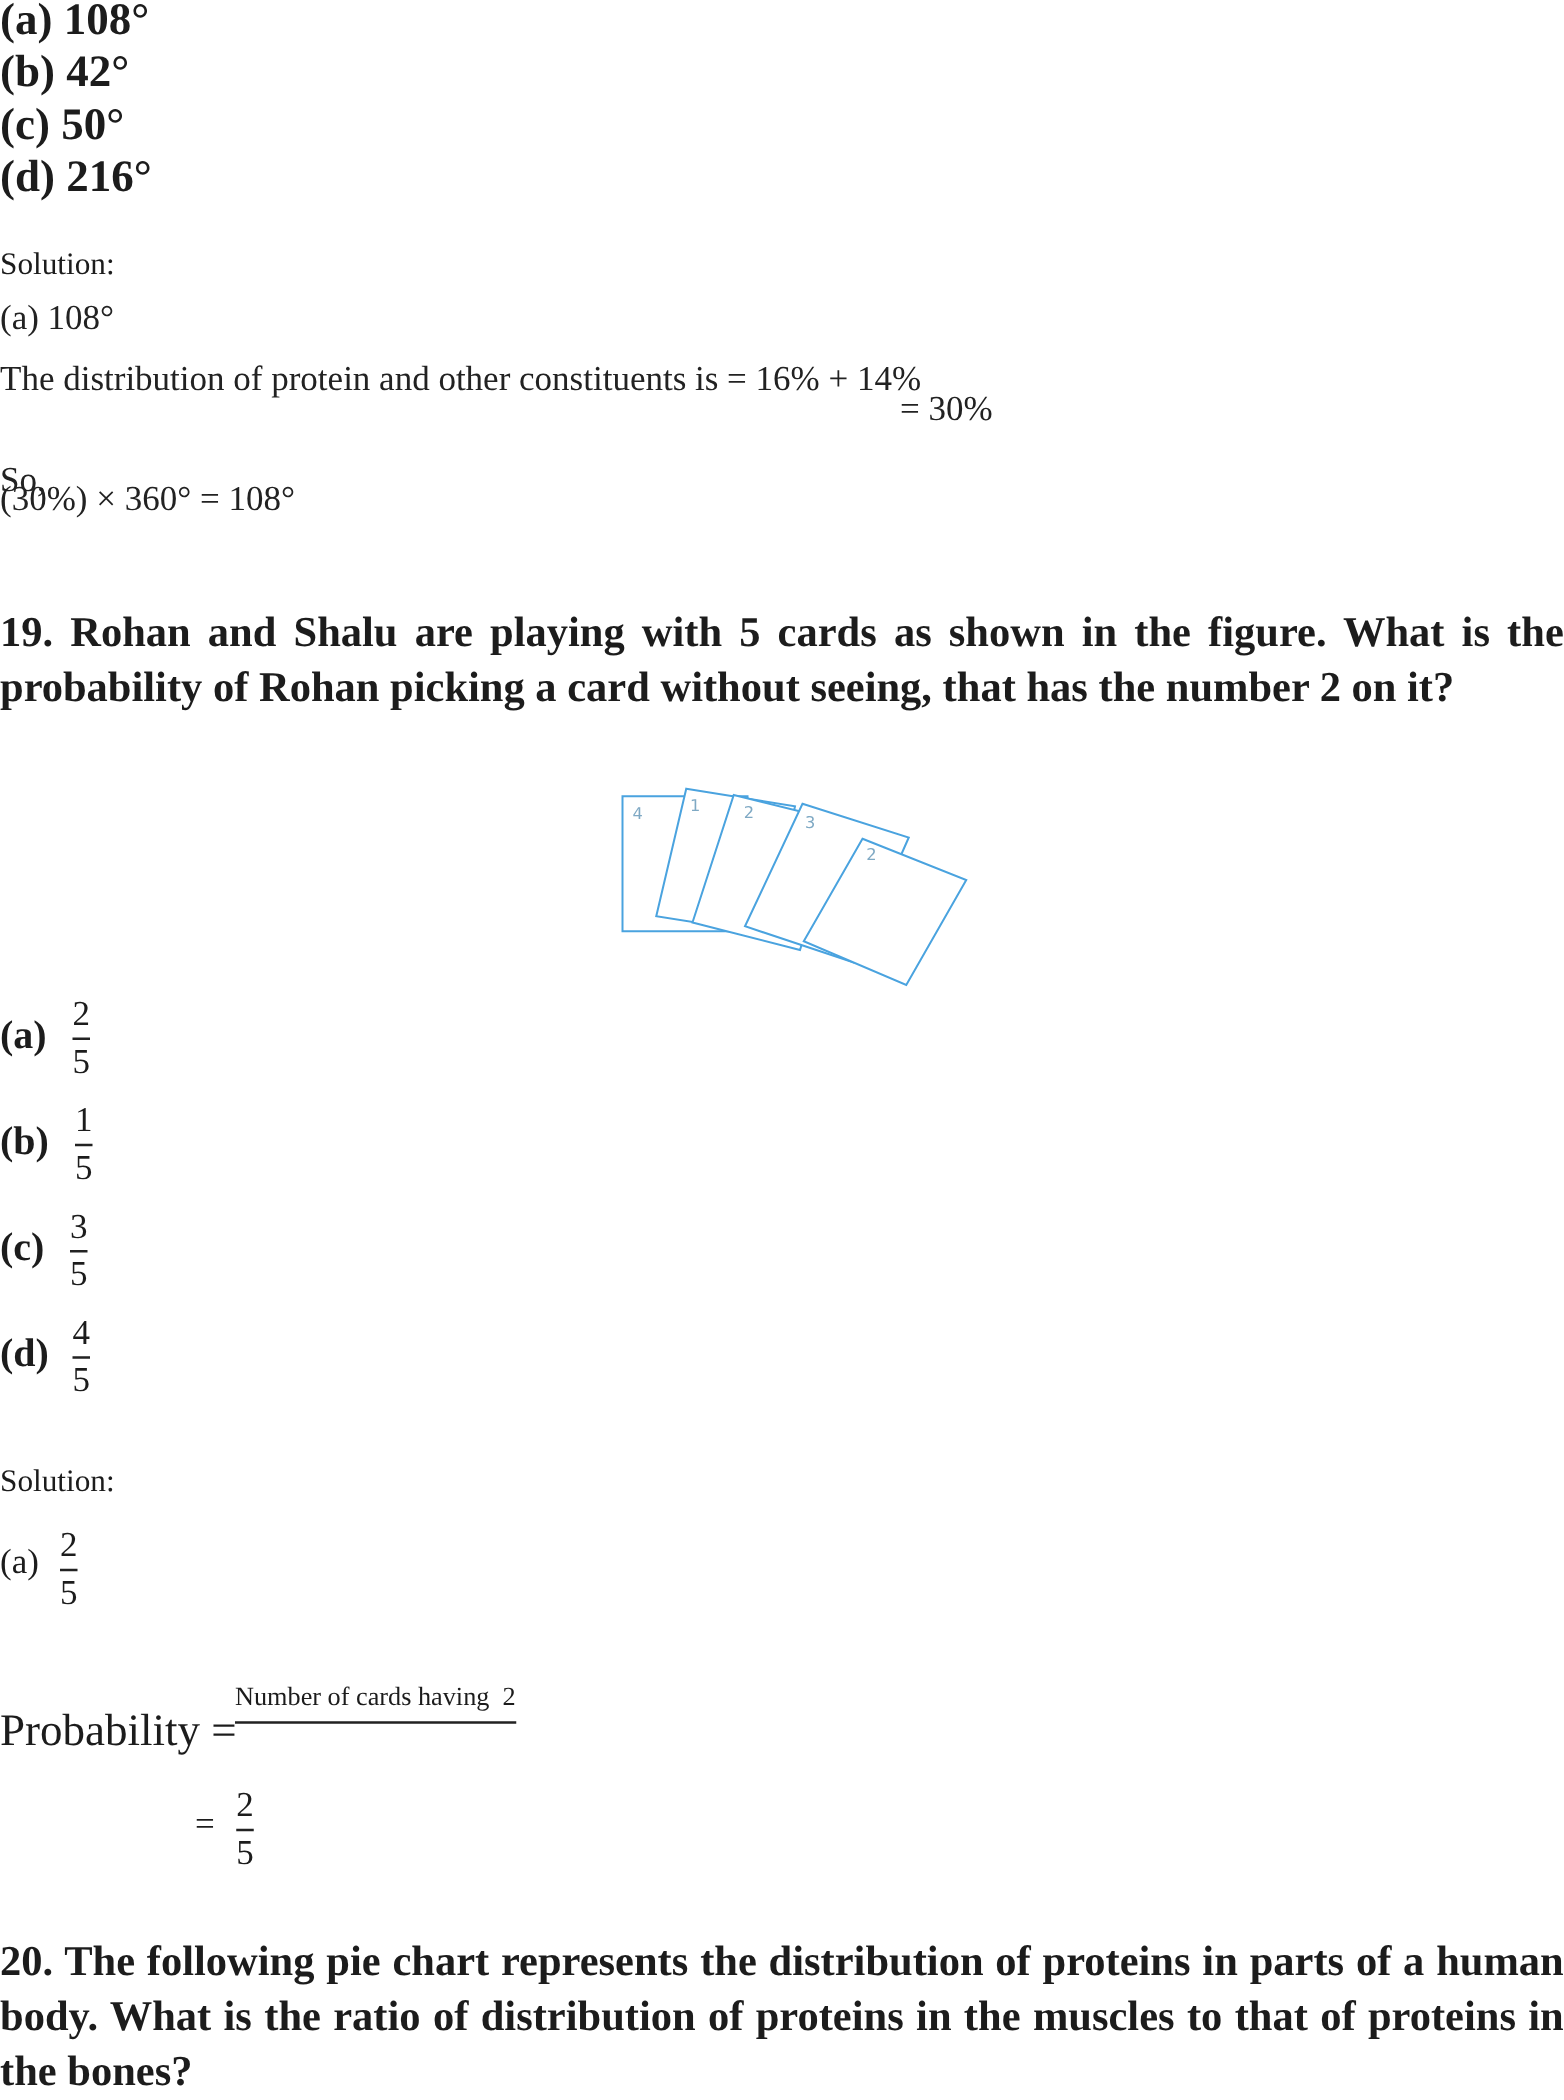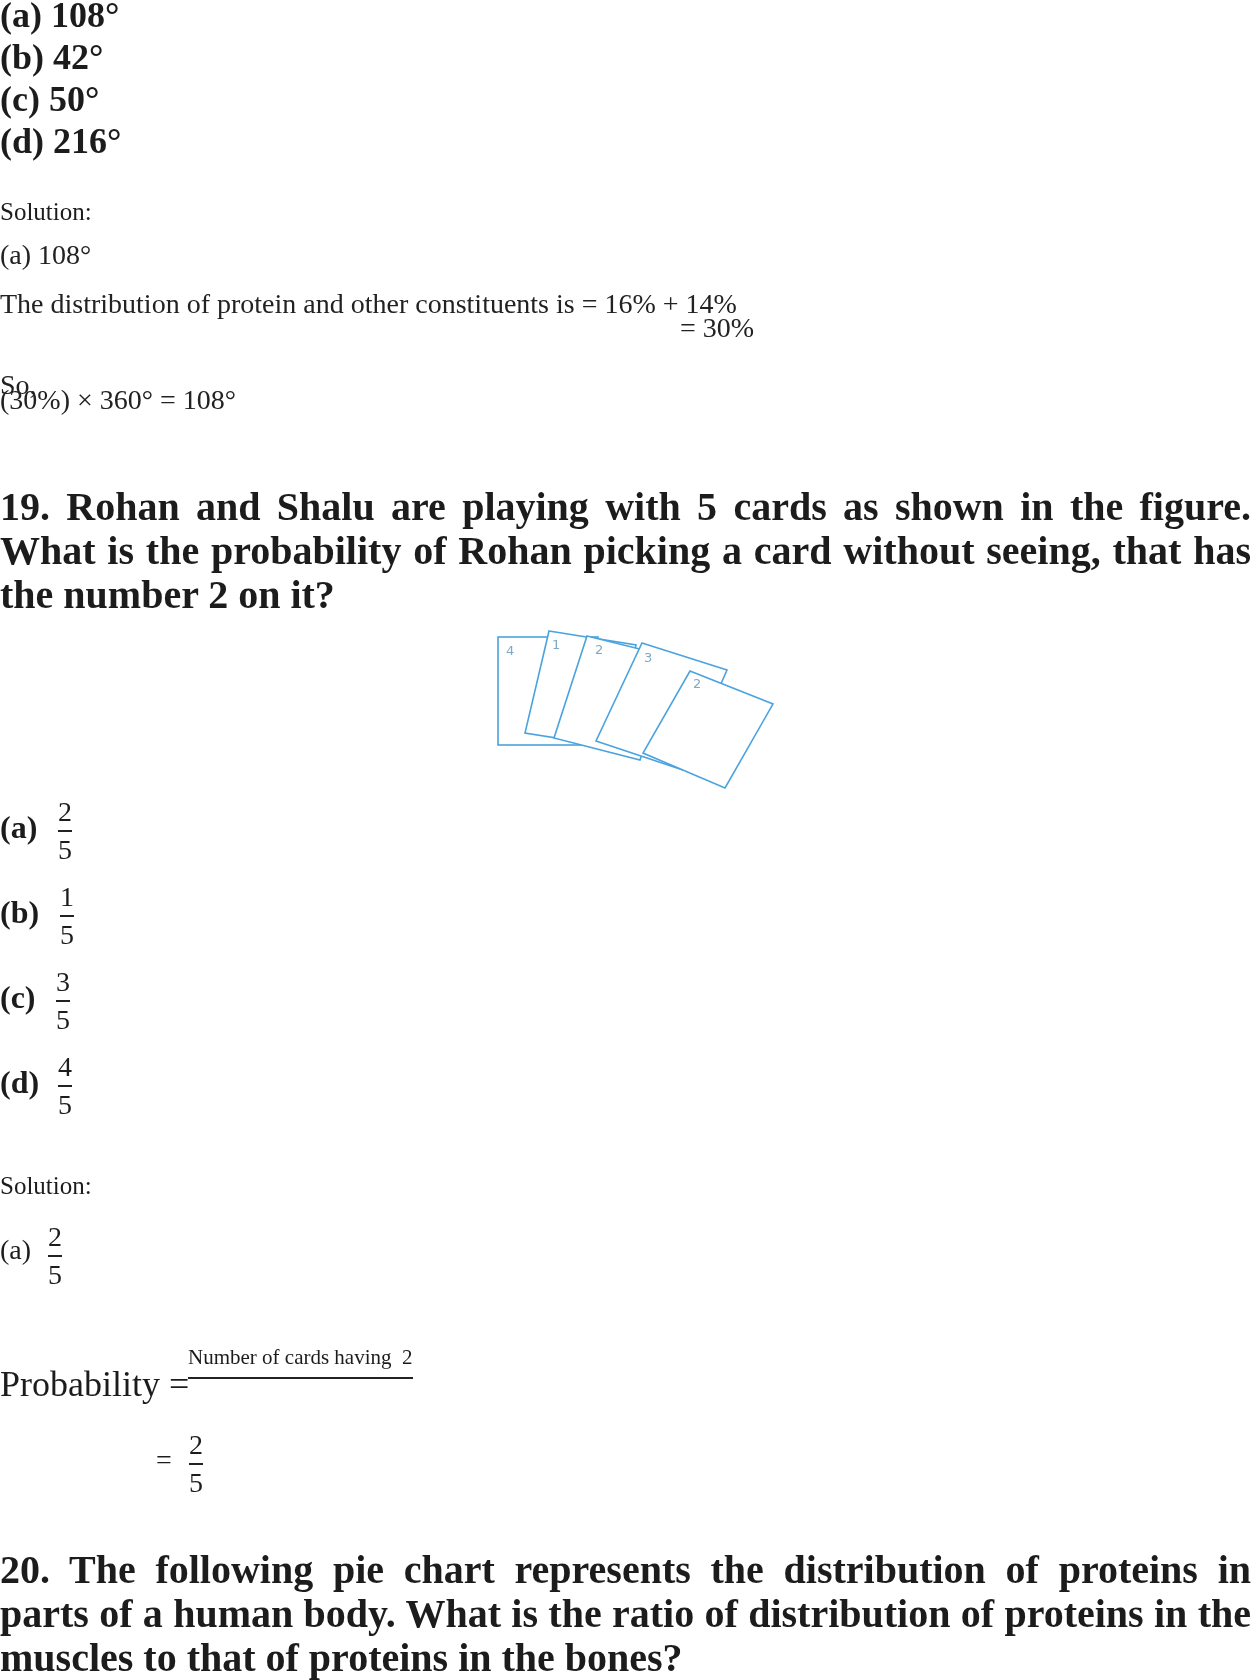--- a/index.html
+++ b/index.html
@@ -2,21 +2,21 @@
 <html><head>
 <meta charset="utf-8">
 <style>
   html, body { margin:0; padding:0; background:#ffffff; }
   body { width:1251px; height:1680px; position:relative; overflow:hidden; color:#1c1c1c;
          font-family:"Liberation Serif", "DejaVu Serif", serif; }
   .abs { position:absolute; white-space:nowrap; }
   .opt { font-weight:bold; font-size:36px; left:0; }
   .sol-head { font-weight:normal; font-size:25px; left:0; }
   .plain { font-size:28px; left:0; color:#222; }
-  .qtext { position:absolute; left:0; width:1251px; font-weight:bold; font-size:40px;
+  .qtext { position:absolute; left:0; width:1251px; font-weight:bold; font-size:34px;
            line-height:44px; text-align:justify; text-align-last:left; }
   .frac { position:absolute; display:flex; flex-direction:column; align-items:center; font-size:28px; line-height:30px; }
   .frac .bar { height:2px; background:#222; align-self:stretch; margin:3px 0; }
   .optlabel { font-weight:bold; font-size:32px; }
 </style>
 </head>
 <body>
 
 <div class="abs opt" style="top:-6px;">
   <span>(a)</span> <span>108°</span>
@@ -27,21 +27,21 @@
 <div class="abs opt" style="top:78px;">
   <span>(c)</span> <span>50°</span>
 </div>
 <div class="abs opt" style="top:120px;">
   <span>(d)</span> <span>216°</span>
 </div>
 
 <div class="abs sol-head" style="top:198px;">Solution:</div>
 <div class="abs plain" style="top:239px;">(a) 108°</div>
 <div class="abs plain" style="top:288px;">The distribution of protein and other constituents is = 16% + 14%</div>
-<div class="abs plain" style="top:312px; left:680px;text-align:center;">= 30%</div>
+<div class="abs plain" style="top:312px; left:720px;text-align:center;">= 30%</div>
 <div class="abs plain" style="top:369px;">So,</div>
 <div class="abs plain" style="top:384px;">(30%) × 360° = 108°</div>
 
 <div class="qtext" style="top:485px;">19. Rohan and Shalu are playing with 5 cards as shown in the figure. What is the probability of Rohan picking a card without seeing, that has the number 2 on it?</div>
 
 <div class="abs" style="left:490px; top:625px; width:290px; height:170px;">
   <svg width="290" height="170" viewBox="0 0 290 170">
     <g fill="#ffffff" stroke="#4aa3df" stroke-width="1.6">
       <rect x="8" y="12" width="100" height="108"></rect>
       <polygon points="59,6 146,20 124,122 35,108"></polygon>

